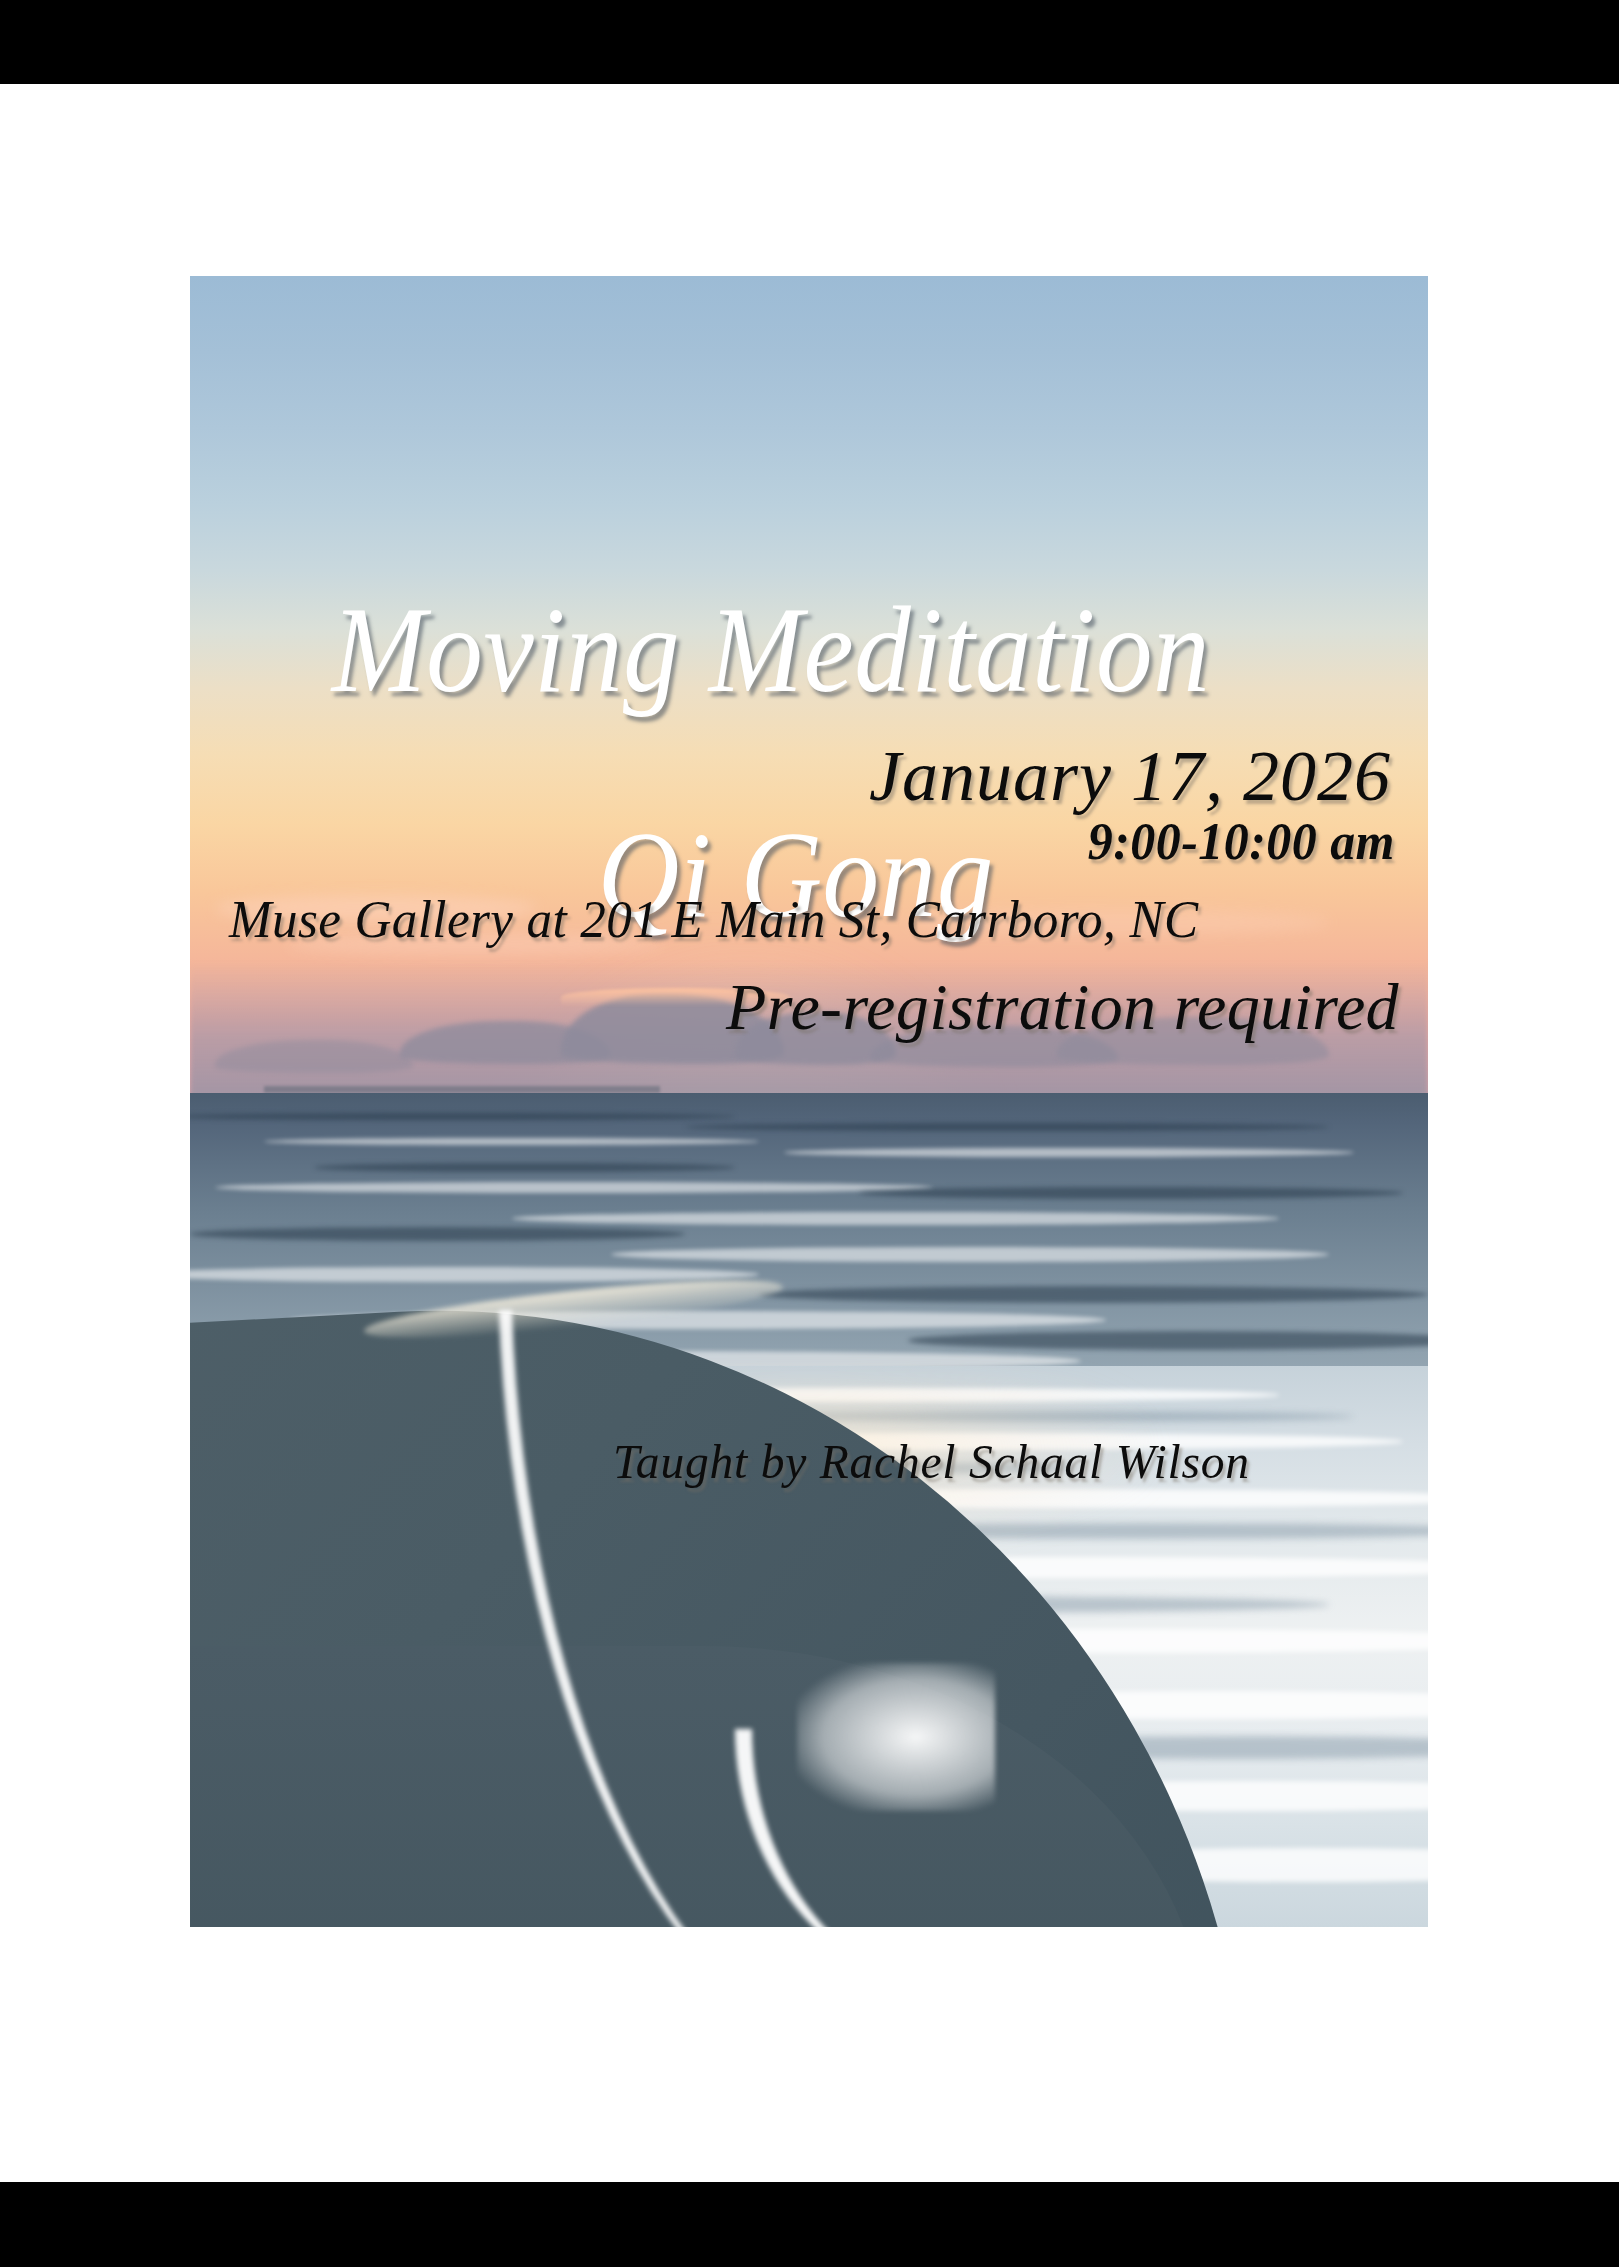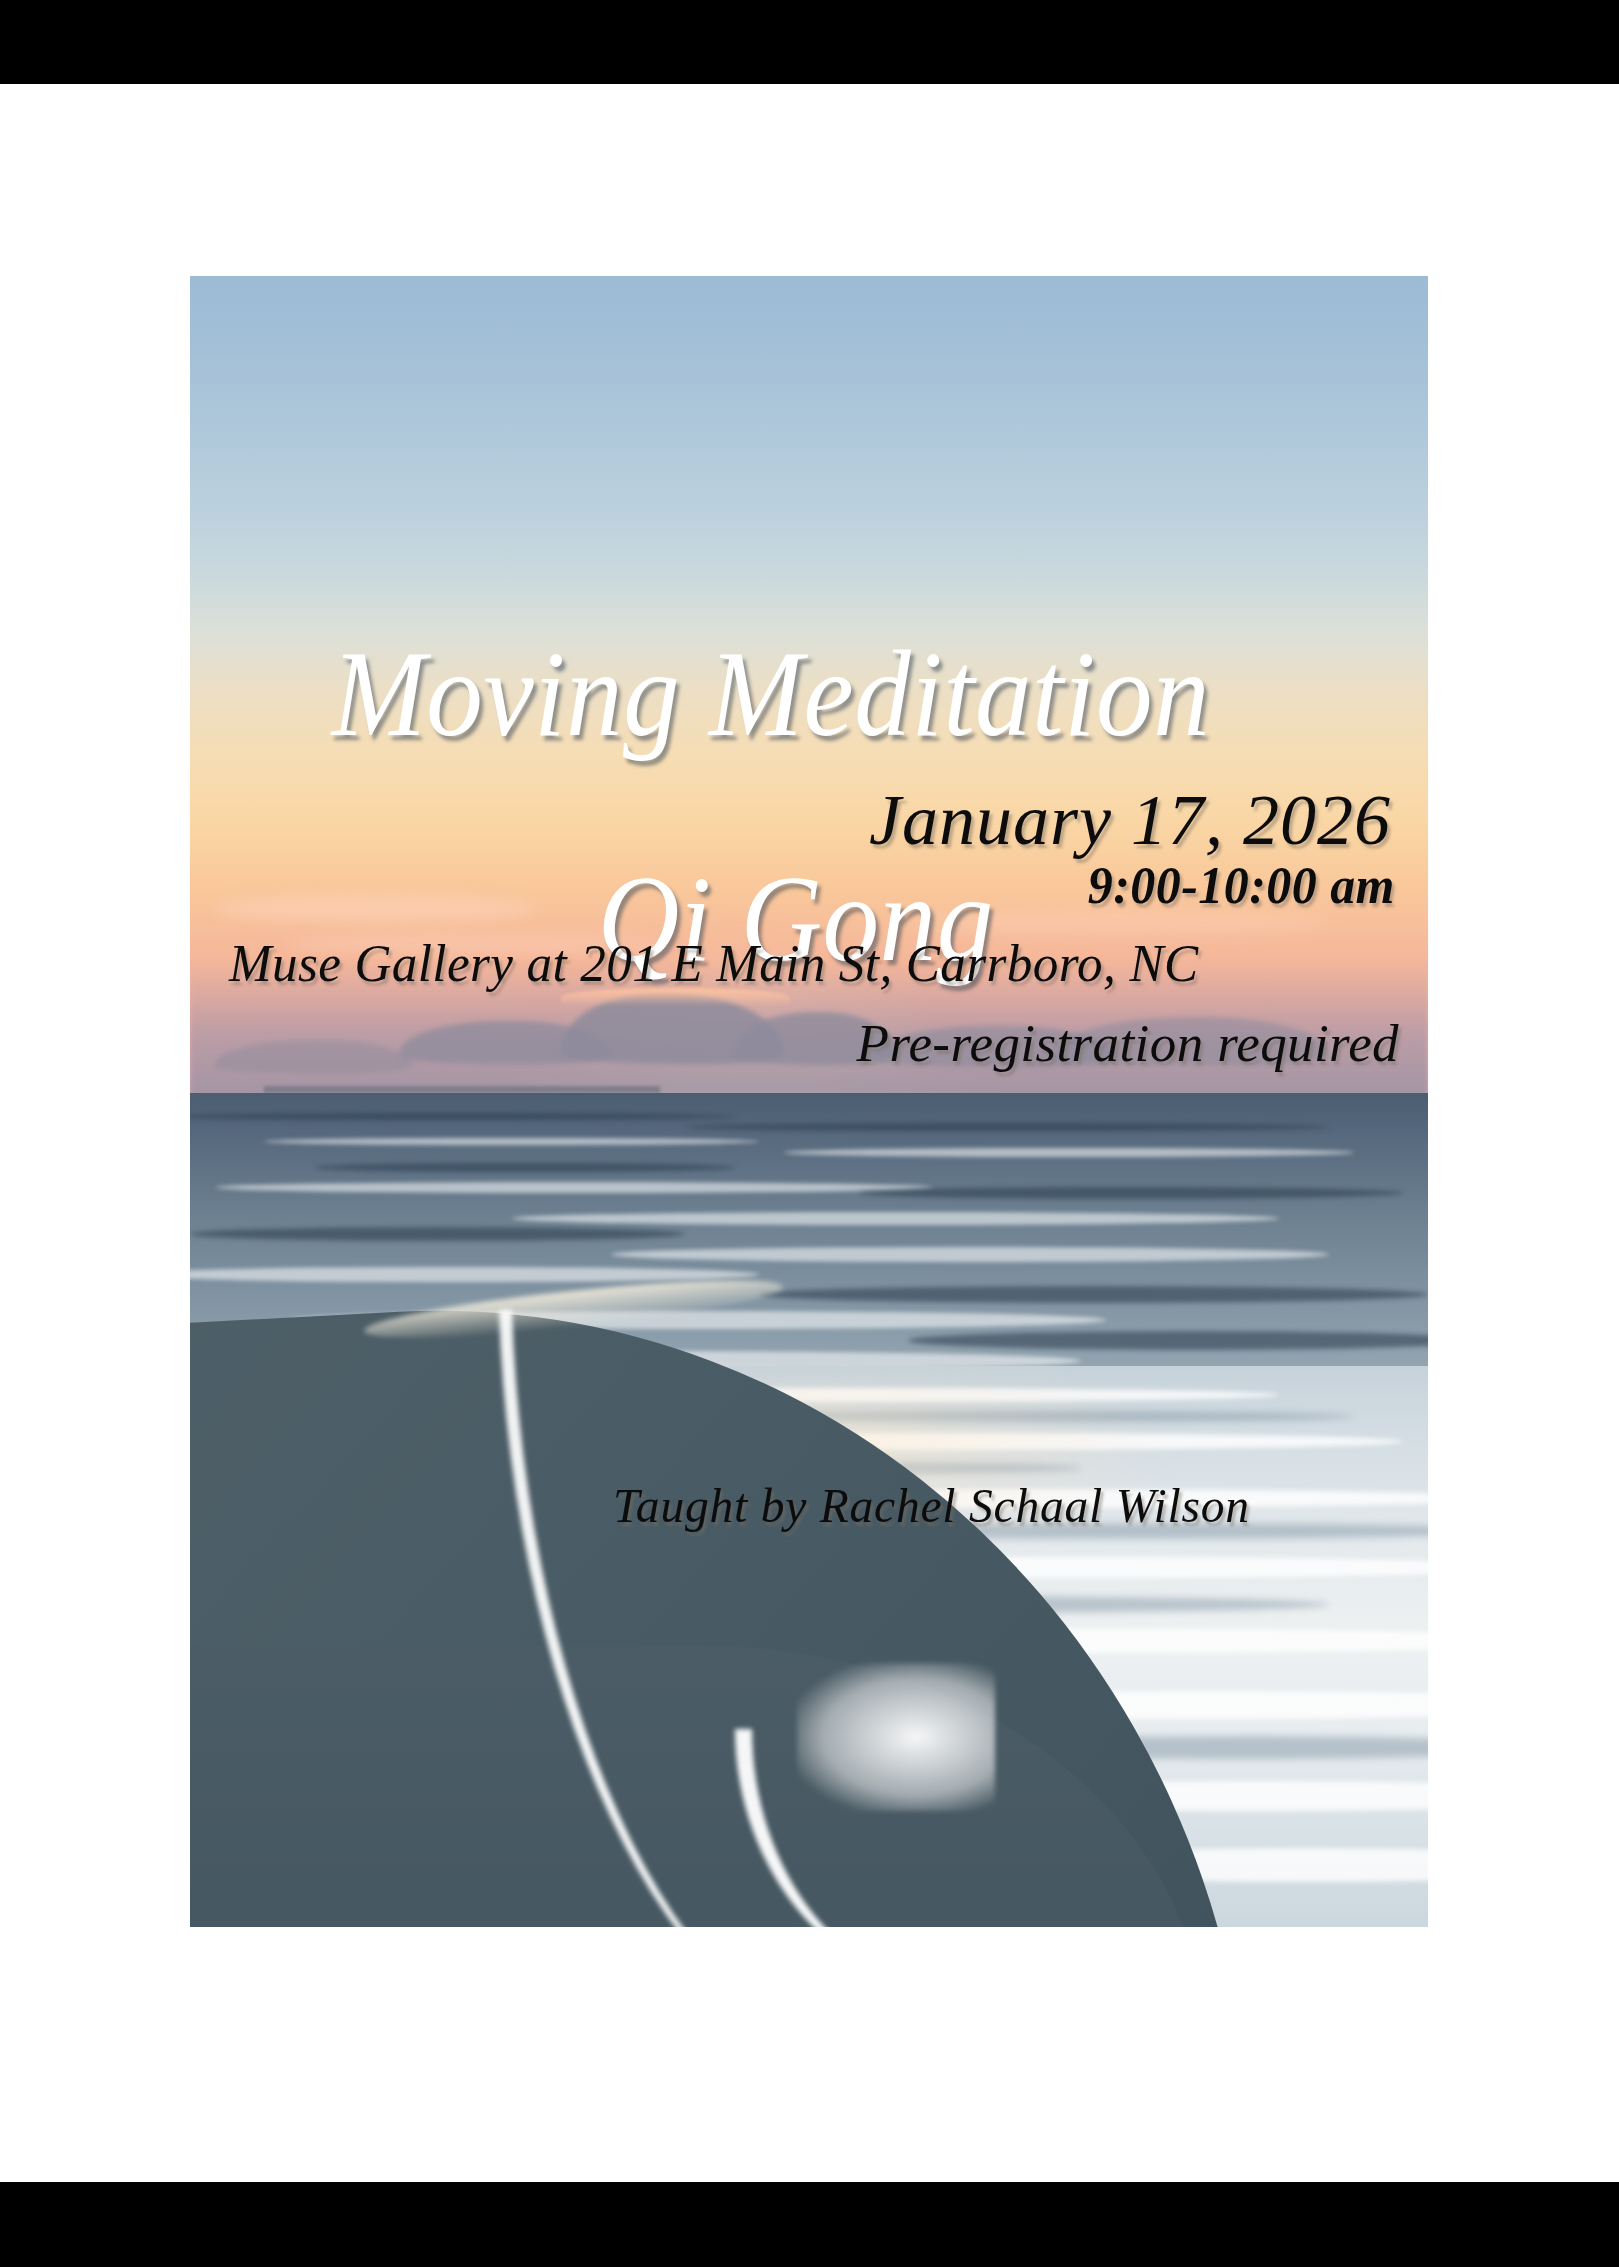--- a/index.html
+++ b/index.html
@@ -308,21 +308,21 @@
     background: linear-gradient(to bottom, rgba(247,240,222,.88), rgba(240,232,214,0));
     border-radius: 50%;
     transform: rotate(-6deg);
     filter: blur(2.5px);
   }
 
   
   .text-layer {
     position: absolute;
     left: 0; top: 0;
-    width: 100%; height: 100%; margin-top: 44px;
+    width: 100%; height: 100%;
   }
   .title-line {
     position: absolute;
     color: #ffffff;
     font-style: italic;
     font-weight: 400;
     white-space: nowrap;
     letter-spacing: 0.5px;
     text-shadow: 3.9px 4.9px 3.9px rgba(70,80,92,0.55);
   }
@@ -373,21 +373,21 @@
     left: 39px;
     top: 613px;
     font-size: 53px;
     letter-spacing: 0.4px;
     transform: scaleX(0.965);
     transform-origin: left center;
   }
   .i-reg {
     right: 29px;
     top: 693px;
-    font-size: 53px;
+    font-size: 66px;
     letter-spacing: 0.4px;
   }
   .i-teacher {
     left: 423px;
     top: 1157px;
     font-size: 49px;
     letter-spacing: 0.8px;
     transform: scaleX(0.97);
     transform-origin: left center;
   }

